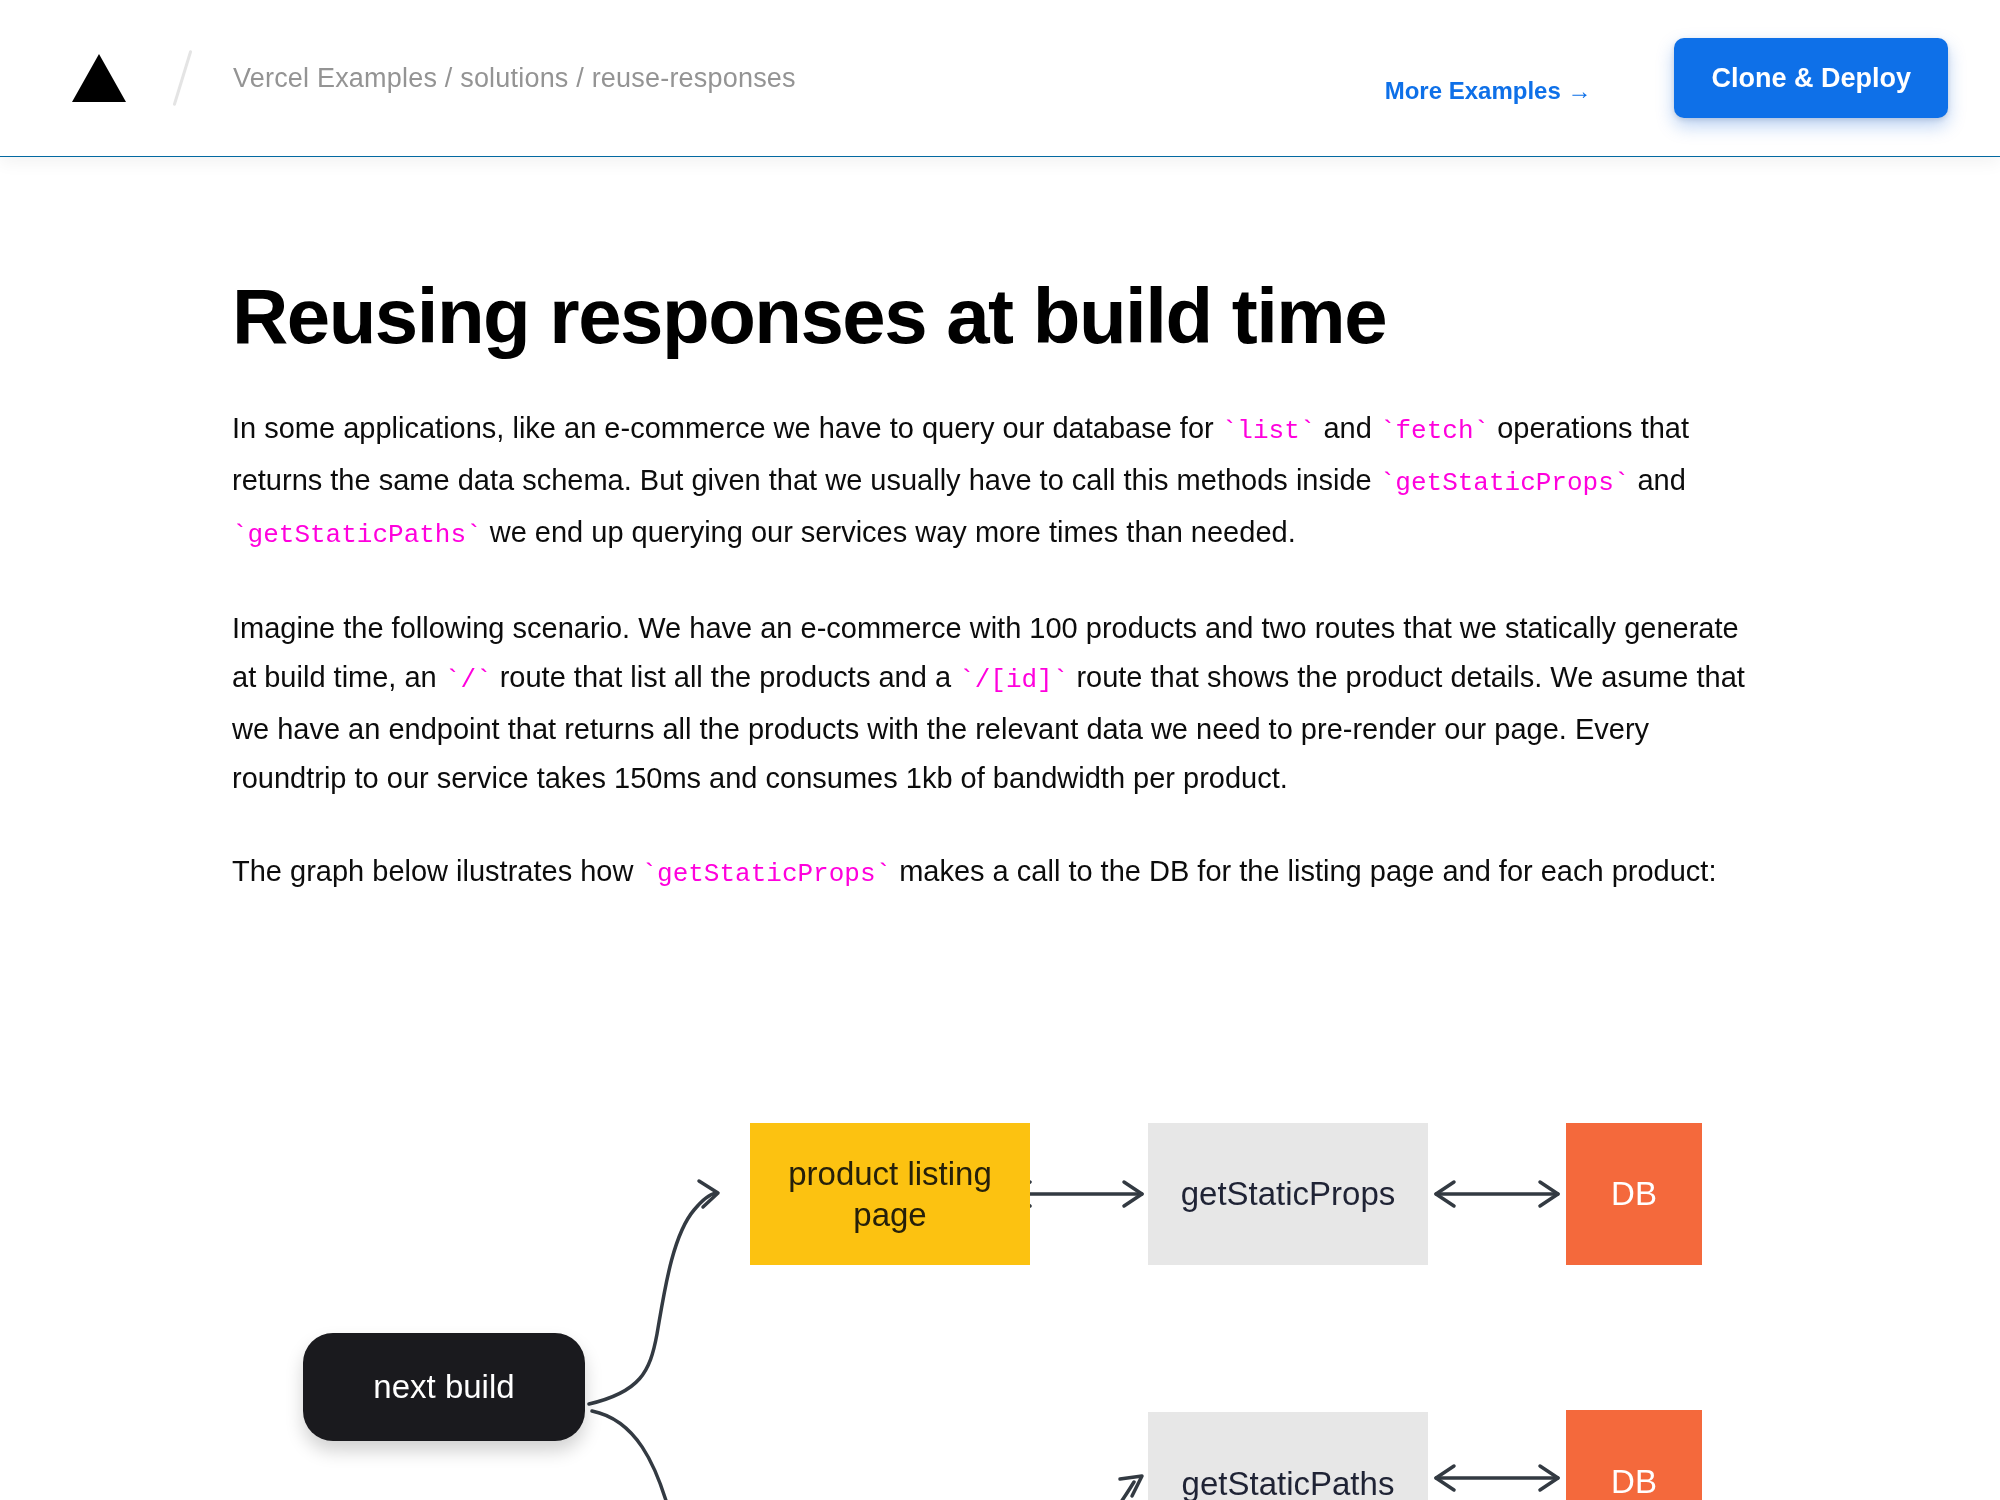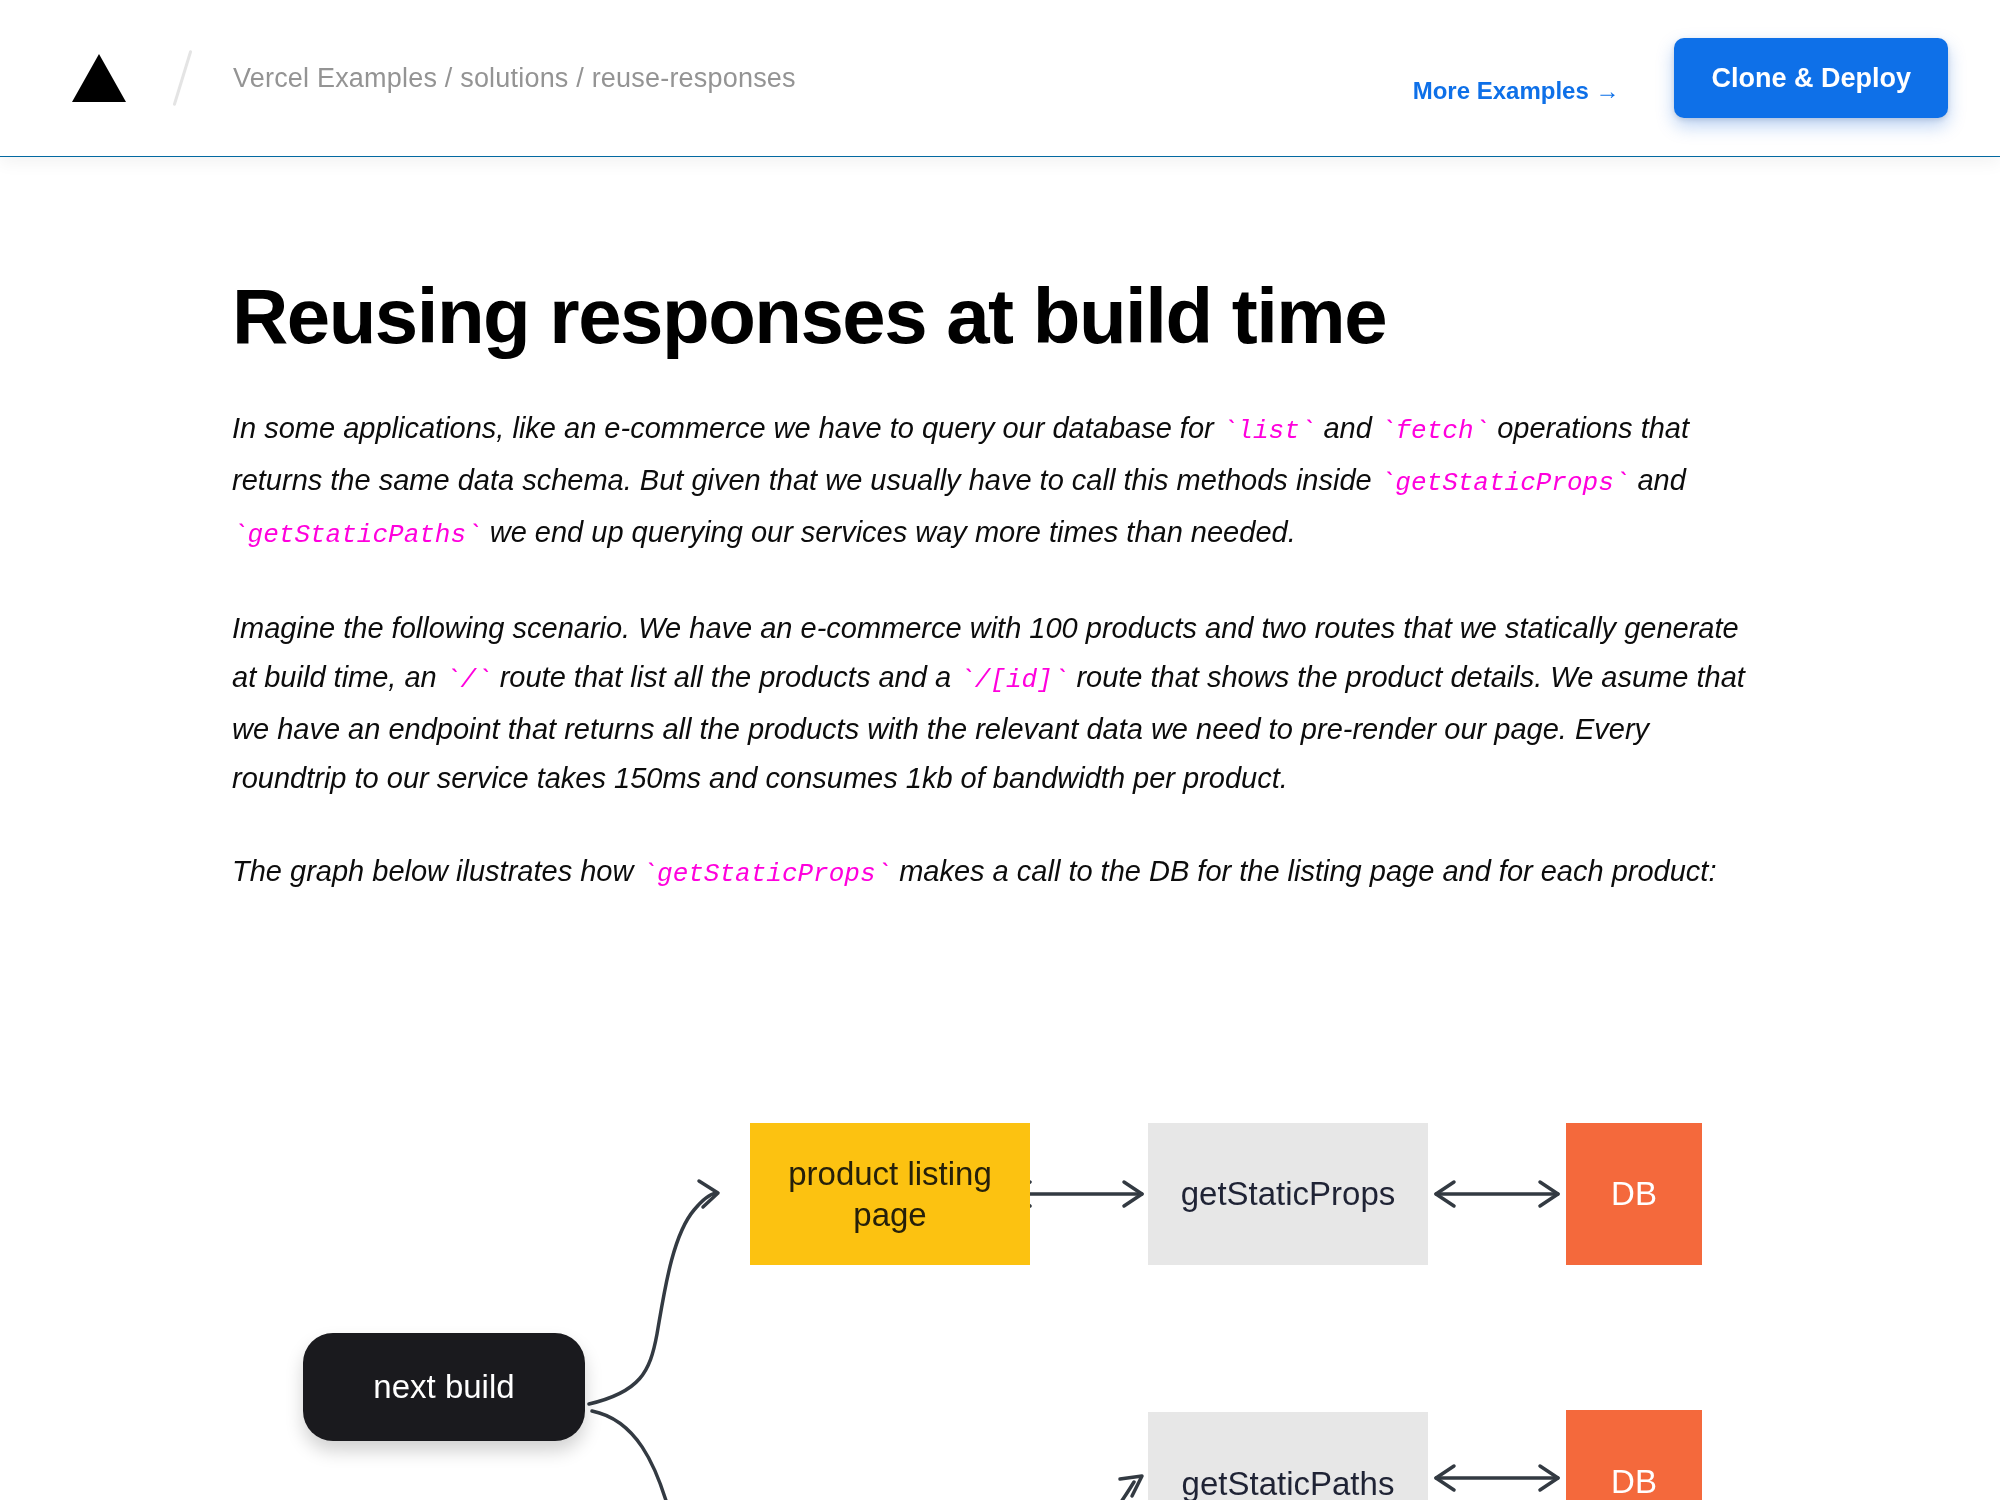--- a/index.html
+++ b/index.html
@@ -28,29 +28,30 @@
   .header-spacer{flex:1;}
   .more-examples{
     font-size:24px;font-weight:600;color:var(--accent);
     text-decoration:none;margin-right:44px;white-space:nowrap;cursor:pointer;margin-top:25px;
   }
   .clone-btn{
     height:80px;padding:0 37px;border:none;border-radius:10px;
     background:var(--accent);color:#fff;font-size:27px;font-weight:700;
     font-family:"Liberation Sans", sans-serif;cursor:pointer;
     box-shadow:0 8px 18px rgba(11,93,215,0.28), 0 2px 5px rgba(0,0,0,0.12);
+    margin-left:28px;
   }
   
   .main{width:1536px;margin:0 auto;}
   h1.page-title{
     margin:116px 0 0;font-size:78px;font-weight:800;letter-spacing:-1.5px;
     line-height:1.12;color:#000000;
   }
   p.body-paragraph{
-    margin:44px 0 0;font-size:29px;line-height:49px;color:#0c0c0c;font-style:italic;
+    margin:44px 0 0;font-size:29px;line-height:49px;color:#0c0c0c;
   }
   p.body-paragraph code{
     font-family:"Liberation Mono", monospace;
     font-size:26px;color:var(--code);white-space:pre;
   }
   
   .diagram{position:absolute;left:0;top:1080px;width:2000px;height:420px;}
   .diagram svg{position:absolute;left:0;top:0;}
   .node{
     position:absolute;display:flex;align-items:center;justify-content:center;

